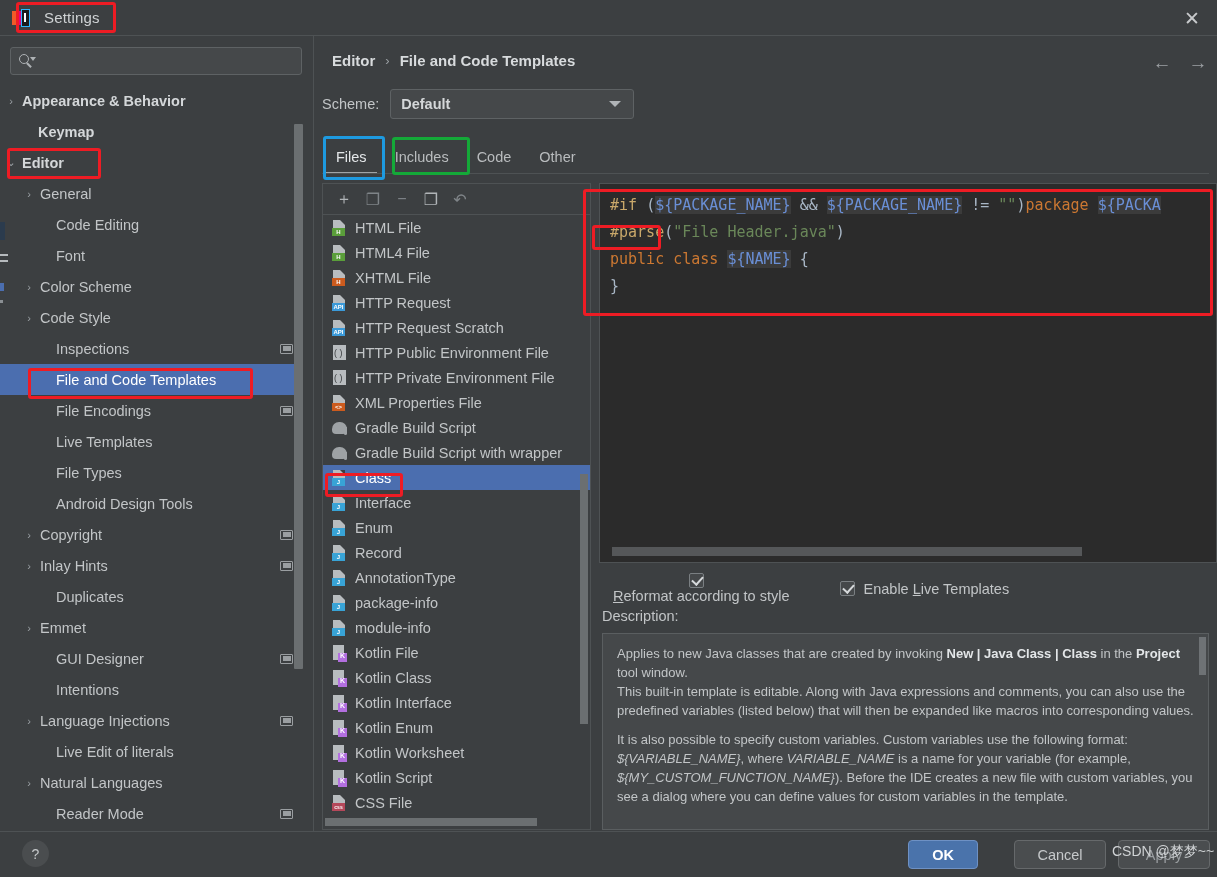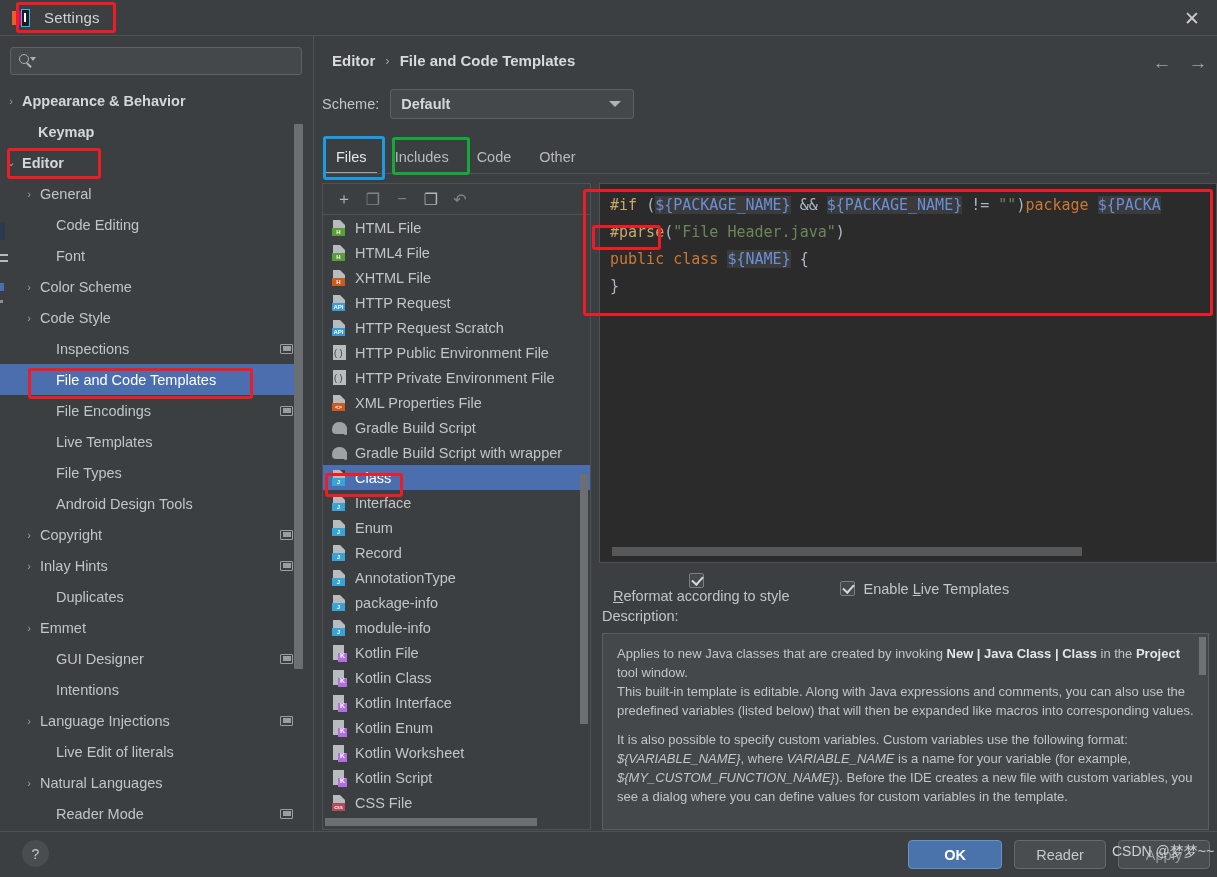--- a/index.html
+++ b/index.html
@@ -275,21 +275,21 @@
   .help-btn {
     position:absolute; left:22px; top:9px; width:27px; height:27px; border-radius:50%;
     background:#4a4d4f; color:#c6c9cb; font-size:14px;
     display:flex; align-items:center; justify-content:center;
   }
   .btn {
     position:absolute; top:9px; height:29px; border-radius:4px;
     display:flex; align-items:center; justify-content:center;
     font-size:14.5px;
   }
-  .btn-ok { left: 908px; width: 94px; background:#4a73ab; border:1px solid #6e91c4; color:#ffffff; font-weight:bold; }
+  .btn-ok { left: 908px; width: 70px; background:#4a73ab; border:1px solid #6e91c4; color:#ffffff; font-weight:bold; }
   .btn-cancel { left: 1014px; width: 92px; background:#4a4d4f; border:1px solid #66696b; color:#c6c9cb; }
   .btn-apply { left: 1118px; width: 92px; background:#4a4d4f; border:1px solid #66696b; color:#9a9ea1; }
   .watermark {
     position:absolute; left: 1112px; top: 12px; font-size: 14px; color:#cfd2d4;
     white-space:nowrap; z-index: 5; font-family:"Liberation Sans", sans-serif;
   }
 
   
   .anno { position:absolute; pointer-events:none; }
   .anno-red { border: 3px solid #ee1c24; border-radius: 3px; }
@@ -655,21 +655,21 @@
         </div>
       <div class="desc-vscroll"></div>
     </div>
   </div>
 
   <div class="bottombar">
     <div class="bottom-sep"></div>
     <div class="help-btn">?</div>
     <div class="btn btn-apply">Apply</div>
     <div class="btn btn-ok">OK</div>
-    <div class="btn btn-cancel">Reader</div>
+    <div class="btn btn-cancel">Cancel</div>
     <div class="watermark">CSDN @梦梦~~</div>
   </div>
 
   <div id="anno-host">
       <div class="anno anno-red" style="left: 16px; top: 2px; width: 100px; height: 31px;"></div>
       <div class="anno anno-red" style="left: 7px; top: 148px; width: 94px; height: 31px;"></div>
       <div class="anno anno-red" style="left: 28px; top: 368px; width: 225px; height: 31px;"></div>
       <div class="anno anno-blue" style="left: 323px; top: 136px; width: 62px; height: 44px;"></div>
       <div class="anno anno-green" style="left: 392px; top: 137px; width: 78px; height: 38px;"></div>
       <div class="anno anno-red" style="left: 325px; top: 473px; width: 78px; height: 24px;"></div>

